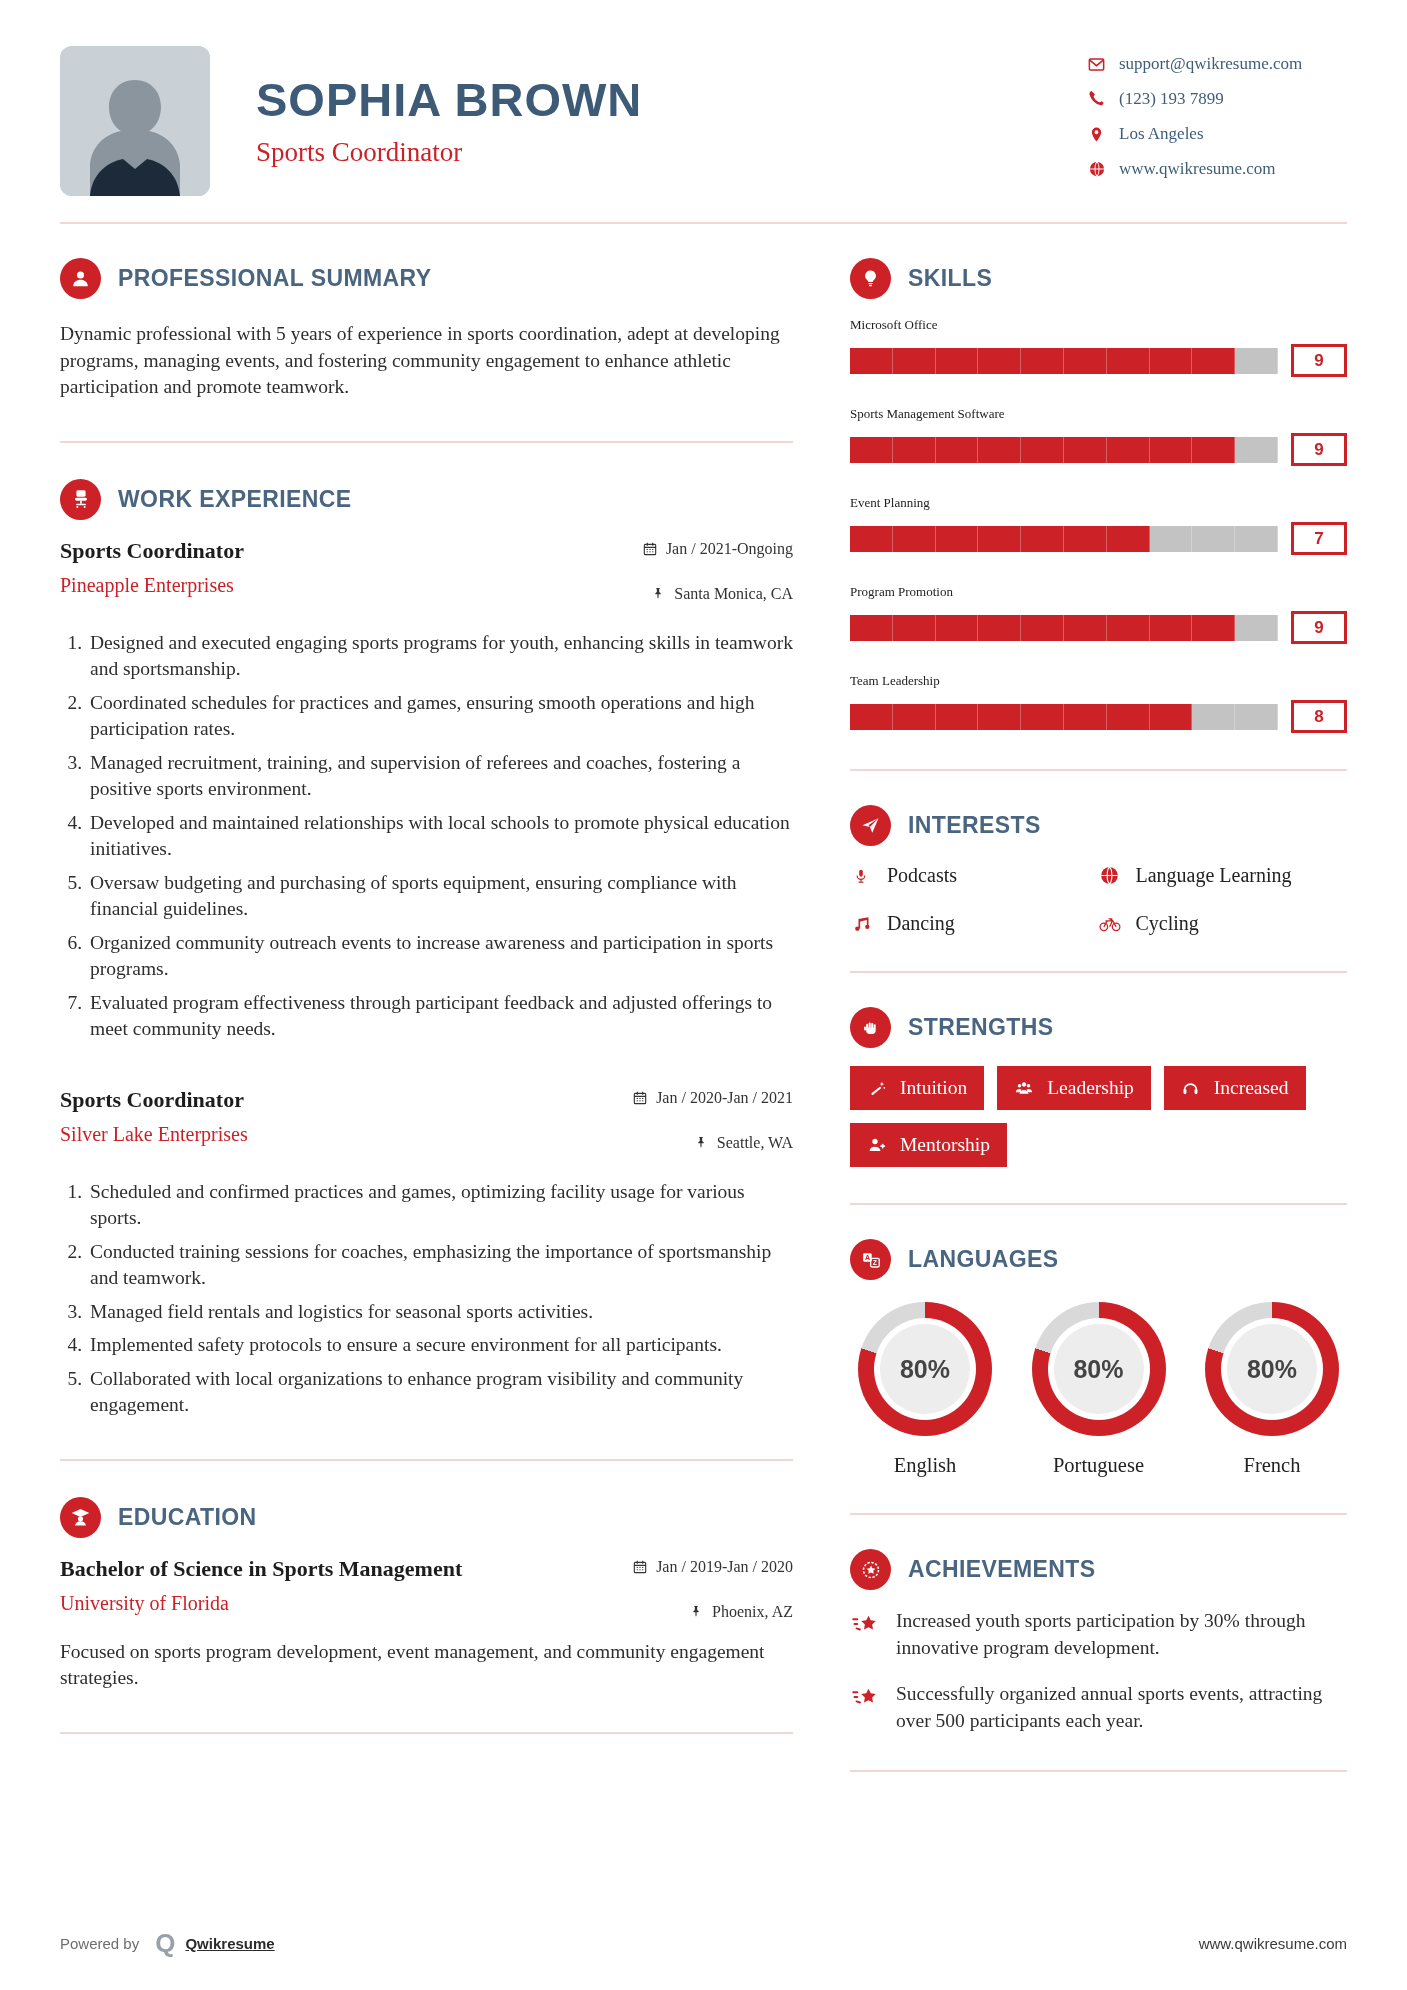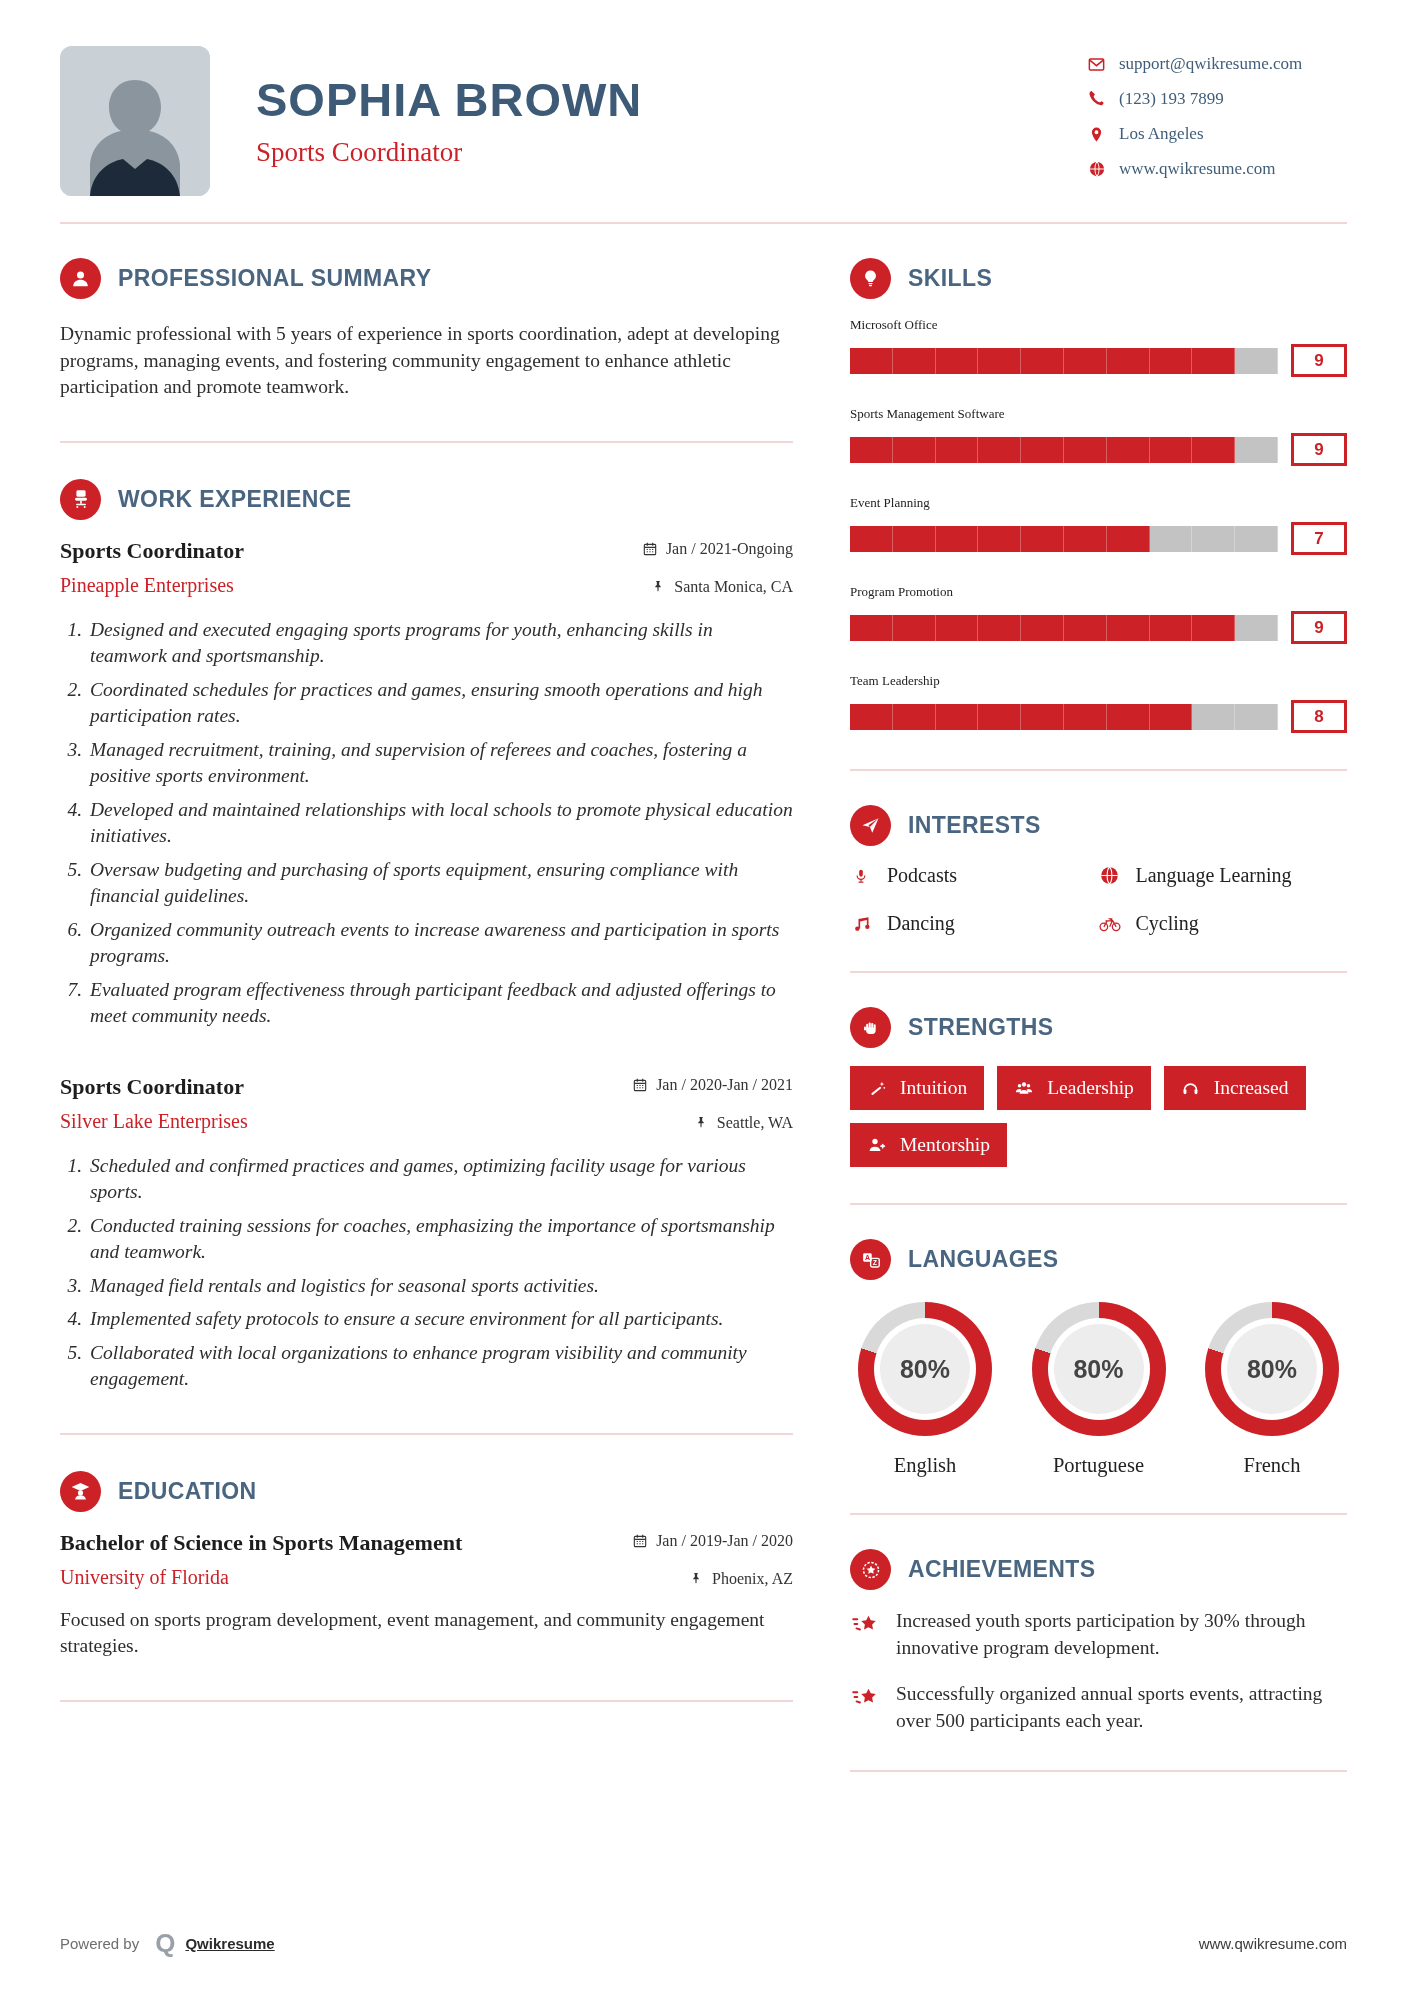--- a/index.html
+++ b/index.html
@@ -40,24 +40,24 @@
 
   .hr.left-sep{margin:40px 0 36px;}
   .hr.right-sep{margin:36px 0 34px;}
 
   
   .job{margin-top:10px;}
   .job + .job{margin-top:44px;}
   .job-head{display:flex; justify-content:space-between; align-items:flex-start;}
   .job-title{font-size:22px; font-weight:bold; color:#1d1d1d;}
   .job-company{font-size:20px; color:var(--accent); margin-top:10px;}
-  .job-meta{text-align:right; display:flex; flex-direction:column; gap:20px; padding-top:2px;}
+  .job-meta{text-align:right; display:flex; flex-direction:column; gap:27px; padding-top:2px;}
   .meta-row{display:flex; align-items:center; justify-content:flex-end; gap:8px; font-size:16px; color:#333;}
   .meta-row .micon{width:16px;height:16px;display:flex;align-items:center;justify-content:center;}
-  ol.bullets{margin:20px 0 0 0; padding-left:27px;font-style:italic;}
+  ol.bullets{margin:27px 0 0 0; padding-left:27px;}
   ol.bullets li{font-size:19.5px; line-height:1.36; margin-bottom:7px; padding-left:3px;}
   .edu-desc{font-size:19.5px; line-height:1.36; margin-top:18px;}
 
   
   .skill{margin-bottom:29px;}
   .skill-name{font-size:13px; color:#222; margin-bottom:11px;}
   .skill-row{display:flex; align-items:center;}
   .skill-bar{flex:1; height:26px; background:var(--track); position:relative; overflow:hidden;}
   .skill-bar::after{content:""; position:absolute; inset:0;
       background:repeating-linear-gradient(90deg, transparent 0, transparent calc(10% - 1px), rgba(255,255,255,.28) calc(10% - 1px), rgba(255,255,255,.28) 10%);}

